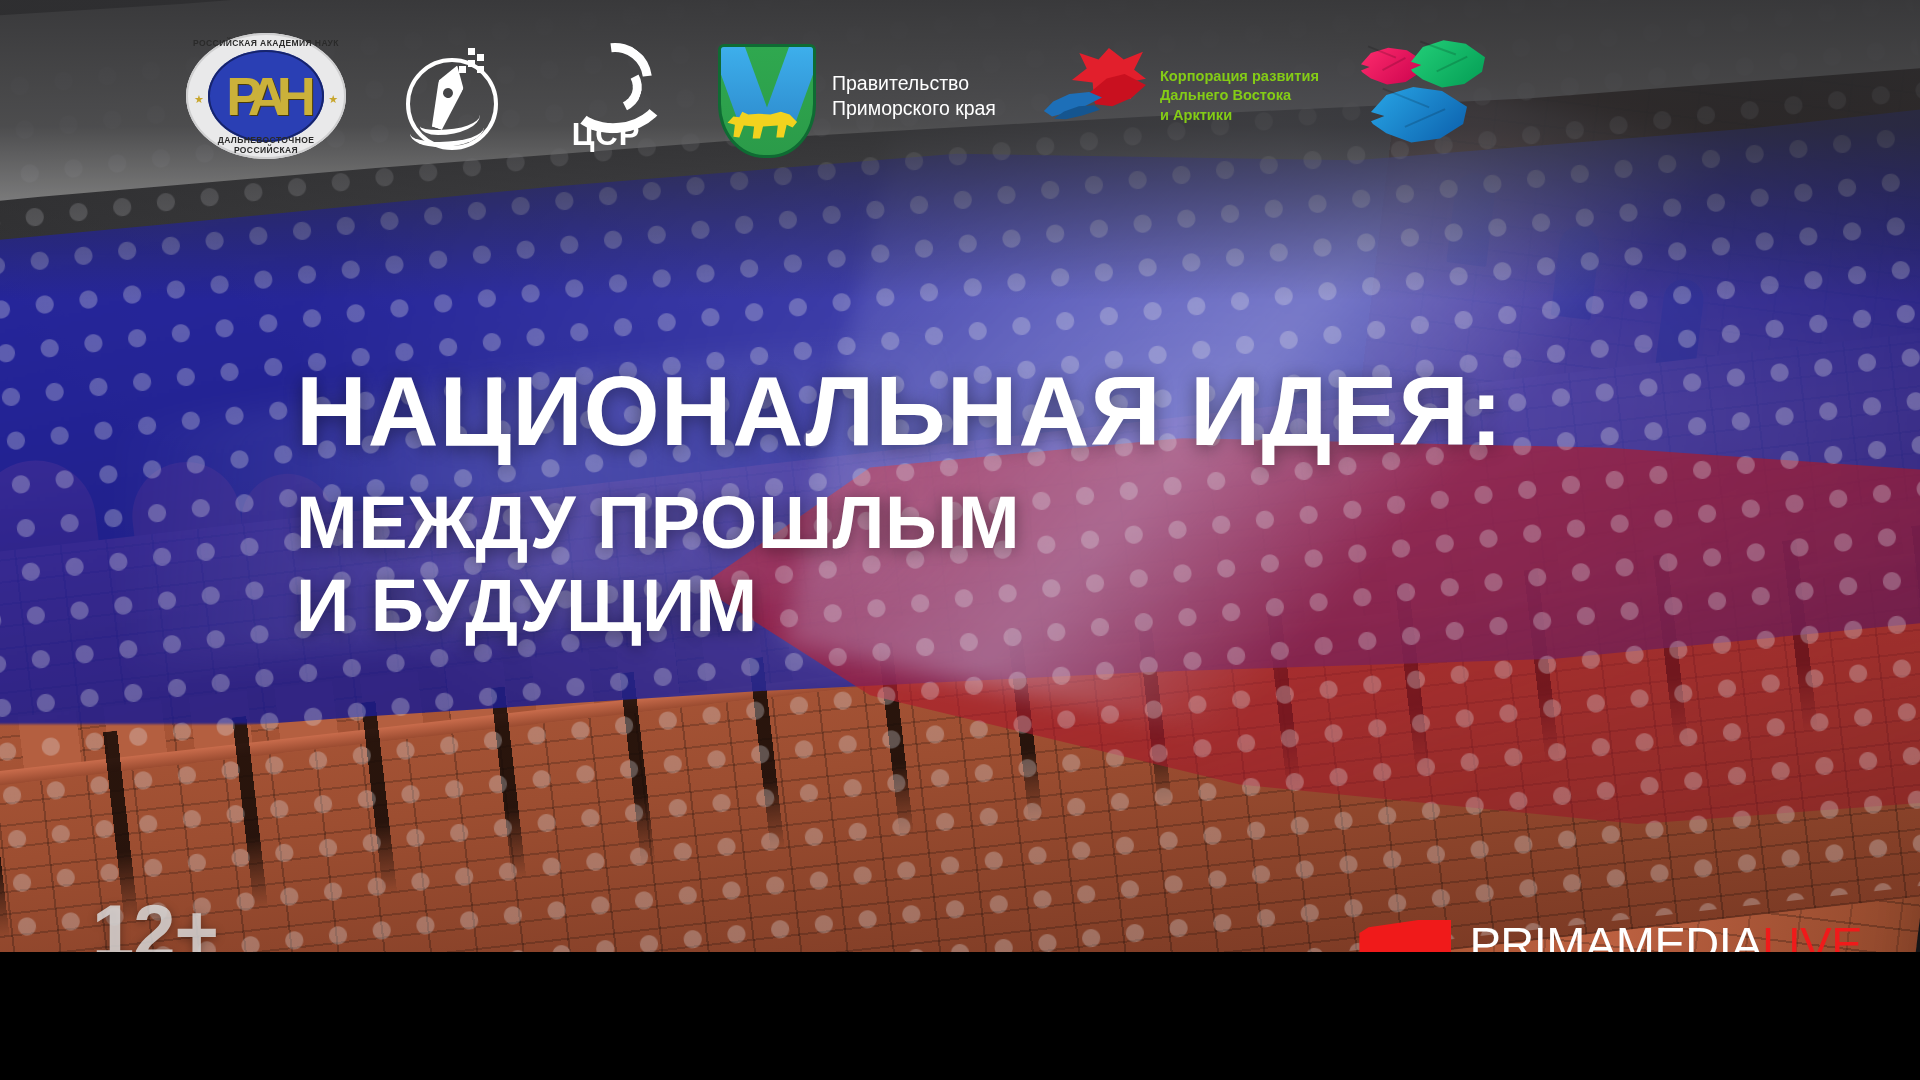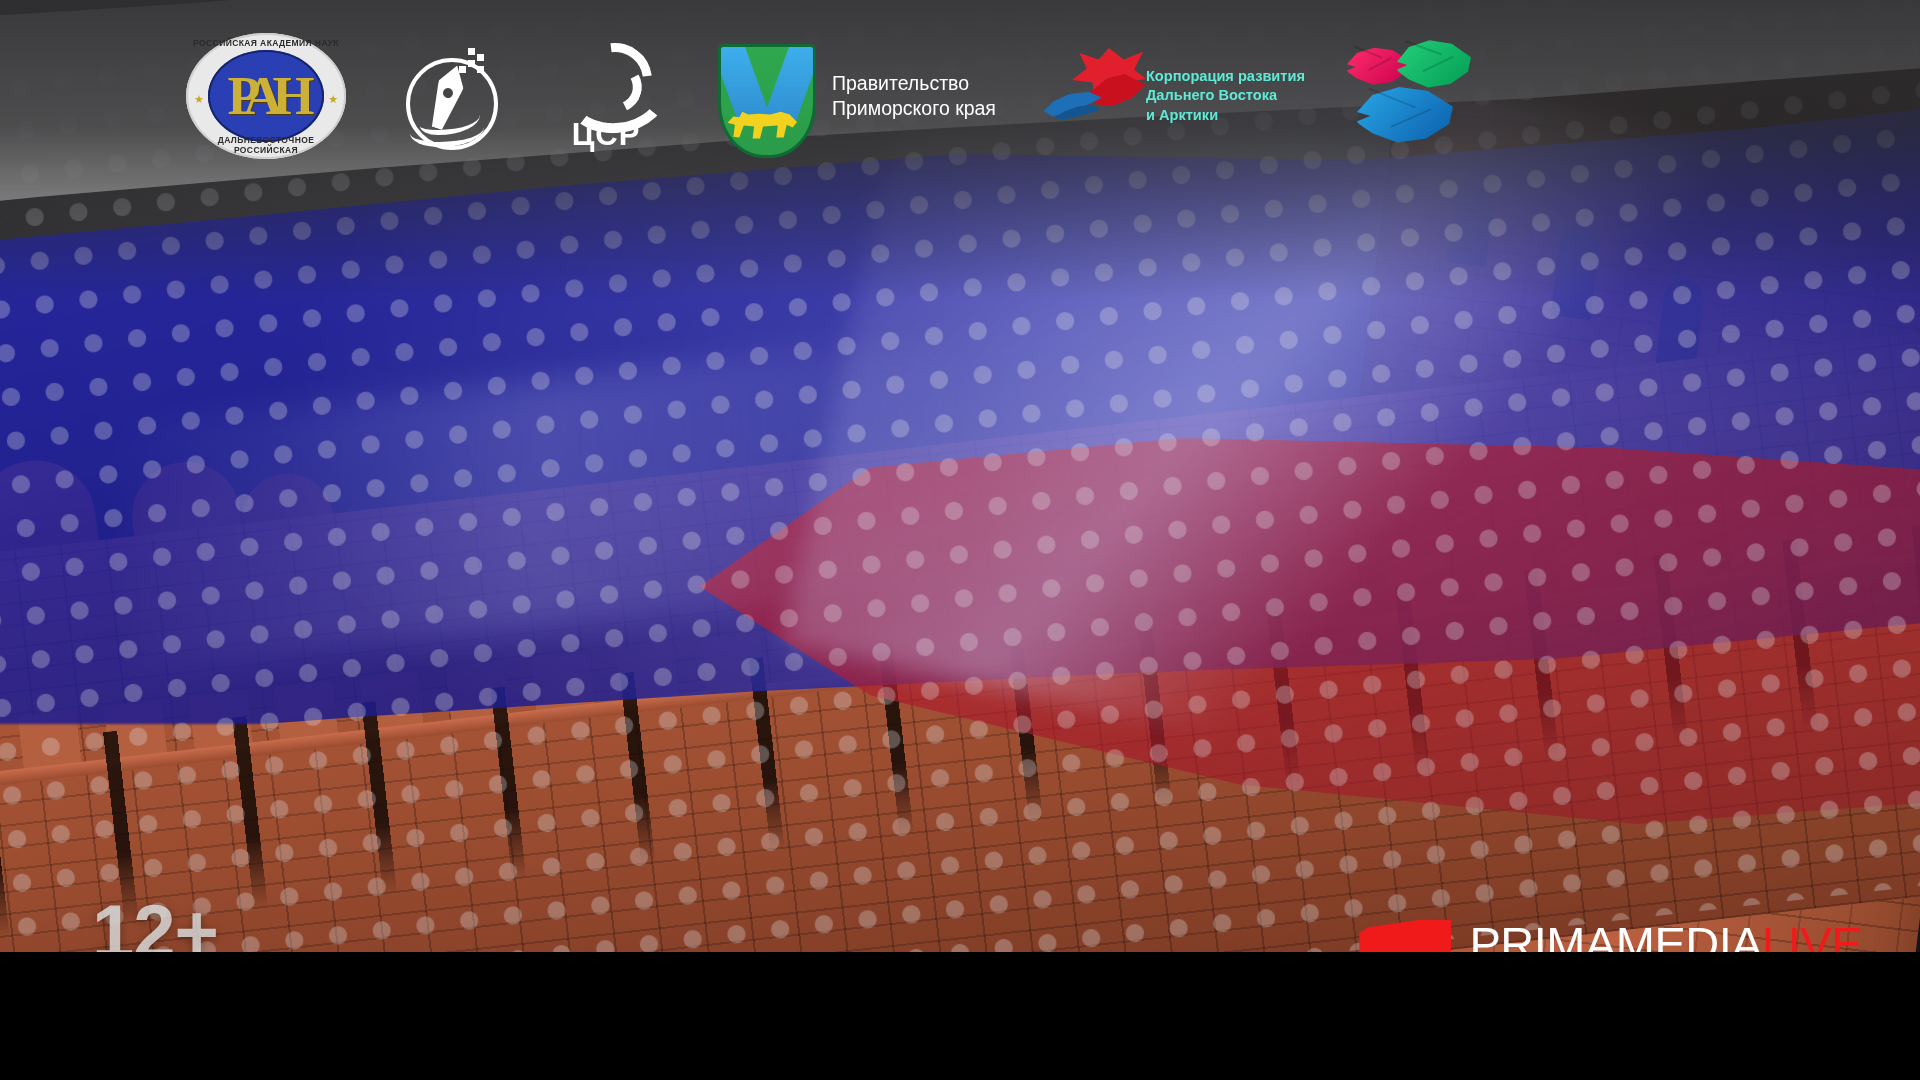--- a/index.html
+++ b/index.html
@@ -161,21 +161,21 @@
 
   
   .ras{width:160px;height:126px;margin-left:186px;}
   .ras .seal{position:absolute;left:0;top:0;width:160px;height:126px;border-radius:50%;
     background:#e9e9ea;box-shadow:0 0 0 2px #cfcfd0 inset;}
   .ras .inner{position:absolute;left:22px;top:17px;width:116px;height:92px;border-radius:50%;
     background:#2a3fb4;box-shadow:0 0 0 2px #16246d inset;}
   .ras .mono{position:absolute;left:0;top:0;width:116px;height:92px;
     display:flex;align-items:center;justify-content:center;
     color:#cbb13a;font-weight:bold;font-size:54px;letter-spacing:-10px;
-    font-family:Liberation Serif, serif;text-shadow:1px 1px 0 #4a3b08;}
+    font-family:Liberation Sans, sans-serif;text-shadow:1px 1px 0 #4a3b08;}
   .ras .arc-top,.ras .arc-bot{position:absolute;left:0;width:160px;text-align:center;
     color:#2a2a2a;font-size:8.5px;font-weight:bold;letter-spacing:.4px;}
   .ras .arc-top{top:5px;}
   .ras .arc-bot{bottom:4px;}
   .ras .star{position:absolute;color:#c8a62c;font-size:11px;}
 
   
   .pen{width:104px;height:104px;margin-left:52px;}
   .pen .ring{position:absolute;left:8px;top:14px;width:84px;height:84px;border-radius:50%;
     border:4px solid #fff;}
@@ -228,21 +228,21 @@
     background:#e21f2c;
     clip-path:polygon(50% 0%,70% 18%,96% 6%,84% 34%,100% 48%,74% 54%,80% 80%,
                       52% 64%,30% 84%,28% 54%,0% 50%,20% 32%,10% 8%,36% 18%);}
   .corp .red2{left:40px;top:30px;width:56px;height:46px;background:#c9101f;
     clip-path:polygon(0% 40%,30% 10%,62% 0%,100% 24%,74% 52%,40% 70%,10% 66%);}
   .corp .blue{left:-6px;top:46px;width:58px;height:34px;background:#1d6fb8;
     clip-path:polygon(0% 62%,16% 34%,44% 12%,78% 6%,100% 22%,72% 46%,40% 66%,14% 78%);}
   .corp .blue2{left:4px;top:58px;width:46px;height:24px;background:#15558f;
     clip-path:polygon(0% 70%,22% 40%,54% 18%,88% 14%,100% 32%,62% 56%,26% 72%);}
 
-  .corp-label{color:#5eead4;font-size:14.6px;font-weight:bold;line-height:1.33;white-space:pre-line;}
+  .corp-label{margin-left:14px;color:#84cc16;font-size:14.6px;font-weight:bold;line-height:1.33;white-space:pre-line;}
 
   
   .club-label{margin-left:150px;color:#f0f0f2;font-size:25px;line-height:1.28;text-align:center;white-space:pre-line;}
 
   
   .fish-wrap{width:150px;height:130px;margin-left:40px;position:relative;}
   .fish{position:absolute;}
   .fish .body{position:absolute;inset:0;}
   .f-pink .body{background:linear-gradient(135deg,#ff2d6e,#c9004c);}
   .f-green .body{background:linear-gradient(135deg,#24d17a,#029a52);}
@@ -384,20 +384,27 @@
         <div class="facet" style="left:24px;top:26px;width:34px;height:2px;transform:rotate(-26deg);"></div>
       </div>
       <div class="fish f-blue" style="left:12px;top:52px;width:96px;height:66px;">
         <div class="body"></div>
         <div class="facet" style="left:10px;top:14px;width:50px;height:2px;transform:rotate(22deg);"></div>
         <div class="facet" style="left:32px;top:34px;width:44px;height:2px;transform:rotate(-24deg);"></div>
       </div>
     </div>
   </div>
 
+  <div class="headline">
+    <div class="h-main">НАЦИОНАЛЬНАЯ ИДЕЯ:</div>
+    <div class="h-sub">
+      <span>МЕЖДУ ПРОШЛЫМ</span>
+      <span>И БУДУЩИМ</span>
+    </div>
+  </div>
 
   <div class="age">12+</div>
 
   <div class="pm">
     <div class="horn">
       <div class="cone"></div>
       <div class="handle"></div>
     </div>
     <div class="wordmark"><span class="w1">PRIMAMEDIA</span><span class="w2">LIVE</span></div>
   </div>

